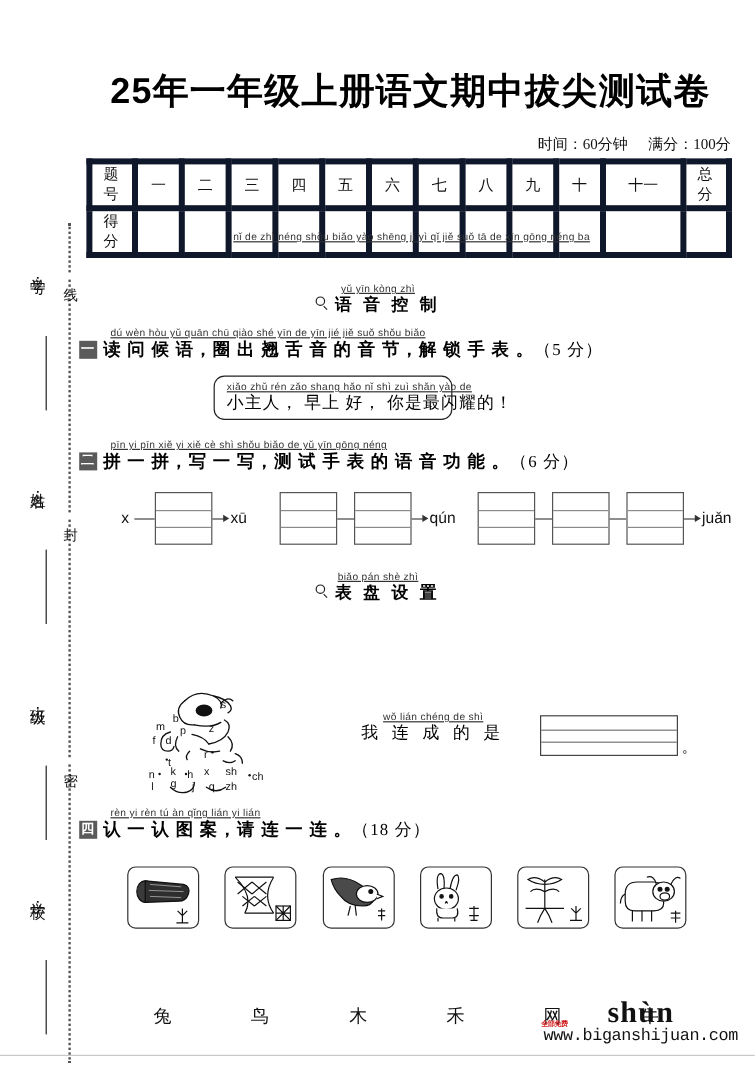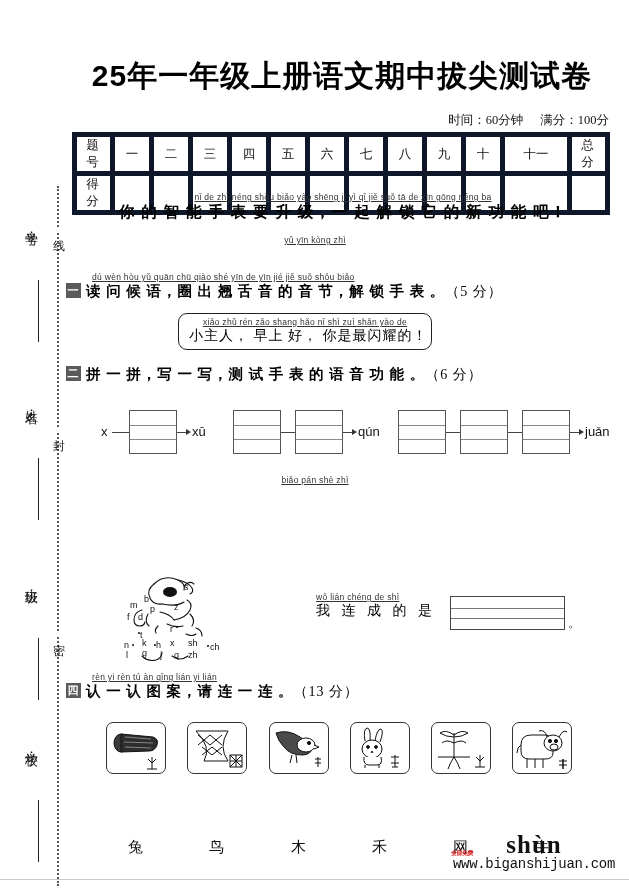--- a/index.html
+++ b/index.html
@@ -236,40 +236,43 @@
       <td></td>
       <td></td>
       <td></td>
       <td></td>
     </tr>
   </tbody>
     </table>
 
   <div class="py-line" style="left:78px; top:192px; width:530px; text-align:center;">
     <div class="py">nǐ  de  zhì néng shǒu biǎo yào shēng  jí      yì   qǐ   jiě  suǒ  tā   de  xīn gōng néng  ba</div>
-    <div class="hz" style="font-size:15.5px;">你 的 智 能 手 表 要 升 级，一 起 解 锁 它 的 新 功 能 吧！</div>
   </div>
 
   <div class="subhdr" style="left:200px; top:235px; width:230px;">
     <div class="py">yǔ  yīn kòng zhì</div>
+    <div class="hz">
+      <span class="mag"><i></i><b></b></span><span>语 音 控 制</span>
+    </div>
   </div>
 
   <div class="py-line" style="left:66px; top:272px;">
     <div class="py" style="margin-left:26px;"><span>dú  wèn hòu  yǔ      quān chū qiào shé yīn  de  yīn  jié      jiě  suǒ shǒu biǎo</span></div>
     <div class="hz" style="font-size:14.5px; letter-spacing:1px;">
       <span class="secnum">一</span><span>读 问 候 语，圈 出 翘 舌 音 的 音 节，解 锁 手 表 。</span><span class="paren">（5 分）</span>
     </div>
   </div>
 
-  <div class="quotebox" style="left:178px; top:313px; width:254px;">
+  <div class="quotebox" style="left:178px; top:313px; width:199px;">
     <div class="py">xiǎo zhǔ rén        zǎo shang hǎo        nǐ   shì  zuì shǎn yào de</div>
     <div class="hz" style="font-size:14px; font-weight:normal; letter-spacing:1px;">小主人， 早上 好， 你是最闪耀的！</div>
   </div>
 
   <div class="py-line" style="left:66px; top:365px;">
+    <div class="py" style="margin-left:26px;"><span>pīn  yi  pīn    xiě  yi  xiě    cè  shì shǒu biǎo de   yǔ  yīn gōng néng</span></div>
     <div class="hz" style="font-size:14.5px; letter-spacing:1px;">
       <span class="secnum">二</span><span>拼 一 拼，写 一 写，测 试 手 表 的 语 音 功 能 。</span><span class="paren">（6 分）</span>
     </div>
   </div>
 
   <div>
     <div class="sylab" style="left:101px; top:424px;">x</div>
     <div class="conn" style="left:112px; top:432px; width:17px;"></div>
     <div class="grid" style="left:129px; top:410px;"></div>
     <div class="conn" style="left:177px; top:432px; width:11px;"></div>
@@ -292,20 +295,23 @@
     <div class="grid" style="left:460px; top:410px;"></div>
     <div class="conn" style="left:508px; top:432px; width:14px;"></div>
     <div class="grid" style="left:522px; top:410px;"></div>
     <div class="conn" style="left:570px; top:432px; width:11px;"></div>
     <div class="arrow" style="left:579px; top:429px;"></div>
     <div class="sylab" style="left:585px; top:424px;">juǎn</div>
   </div>
 
   <div class="subhdr" style="left:215px; top:475px; width:200px;">
     <div class="py">biǎo pán shè zhì</div>
+    <div class="hz">
+      <span class="mag"><i></i><b></b></span><span>表 盘 设 置</span>
+    </div>
   </div>
 
   <div class="py-line" style="left:66px; top:518px;">
   </div>
 
   <div class="puzzle">
     <svg width="160" height="100" viewBox="0 0 160 100">
       <g fill="none" stroke="#111" stroke-width="1.1" stroke-linecap="round">
         <path d="M42 12 q10 -10 24 -4 q8 4 6 10"></path>
         <path d="M42 12 q-8 6 -4 14 q3 7 12 6"></path>
@@ -347,31 +353,31 @@
     <div class="dotlbl" style="left:62px; top:30px;">z</div>
     <div class="dotlbl" style="left:58px; top:14px;">c</div>
     <div class="dotlbl" style="left:72px; top:10px;">s</div>
     <div class="dotpt" style="left:26px; top:60px;"></div>
     <div class="dotpt" style="left:20px; top:72px;"></div>
     <div class="dotpt" style="left:42px; top:72px;"></div>
     <div class="dotpt" style="left:64px; top:54px;"></div>
     <div class="dotpt" style="left:95px; top:73px;"></div>
   </div>
 
-  <div class="py-line" style="left:316px; top:592px;">
+  <div class="py-line" style="left:301px; top:592px;text-align:center;">
     <div class="py">wǒ  lián chéng  de   shì</div>
     <div class="hz" style="font-size:14px; font-weight:normal; letter-spacing:4px;">我 连 成 的 是</div>
   </div>
   <div class="answerbox" style="left:450px; top:596px; width:115px; height:34px;"></div>
   <div style="position:absolute; left:568px; top:614px; font-size:13px;">。</div>
 
   <div class="py-line" style="left:66px; top:672px;">
     <div class="py" style="margin-left:26px;"><span>rèn  yi  rèn  tú   àn      qǐng lián  yi  lián</span></div>
     <div class="hz" style="font-size:14.5px; letter-spacing:1px;">
-      <span class="secnum">四</span><span>认 一 认 图 案，请 连 一 连 。</span><span class="paren">（13 分）</span>
+      <span class="secnum">四</span><span>认 一 认 图 案，请 连 一 连 。</span><span class="paren">（18 分）</span>
     </div>
   </div>
 
   <div class="cards">
     <div class="card" style="left:0px;">
       <svg width="60" height="52" viewBox="0 0 60 52">
         <g stroke="#111" stroke-width="1" fill="none">
           <ellipse cx="14" cy="20" rx="7" ry="9" fill="#3a3a3a"></ellipse>
           <path d="M14 11 L46 14 Q52 16 50 22 Q48 28 42 28 L14 29 Z" fill="#2e2e2e"></path>
           <path d="M18 14 L44 16 M17 19 L46 20 M18 24 L44 25" stroke="#9a9a9a" stroke-width="0.8"></path>

